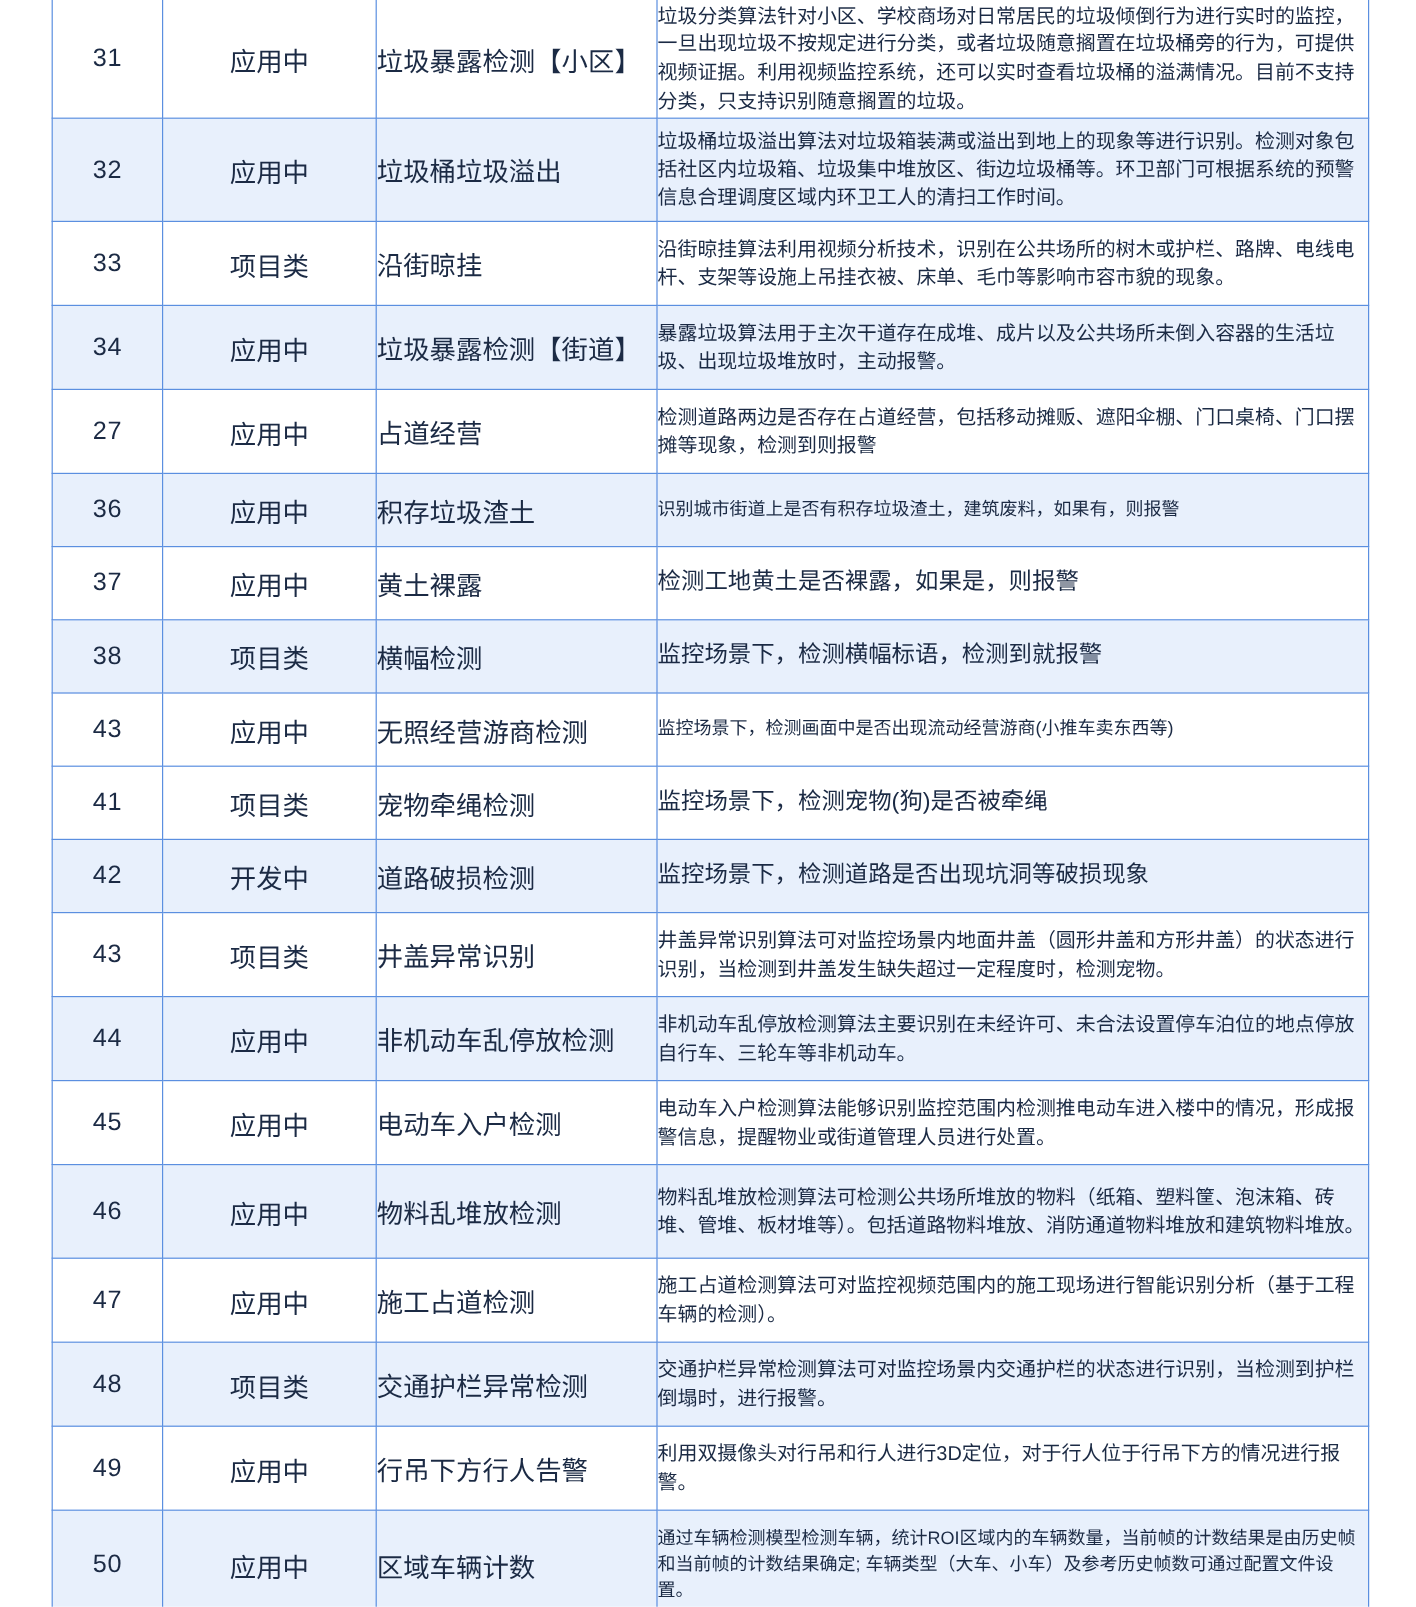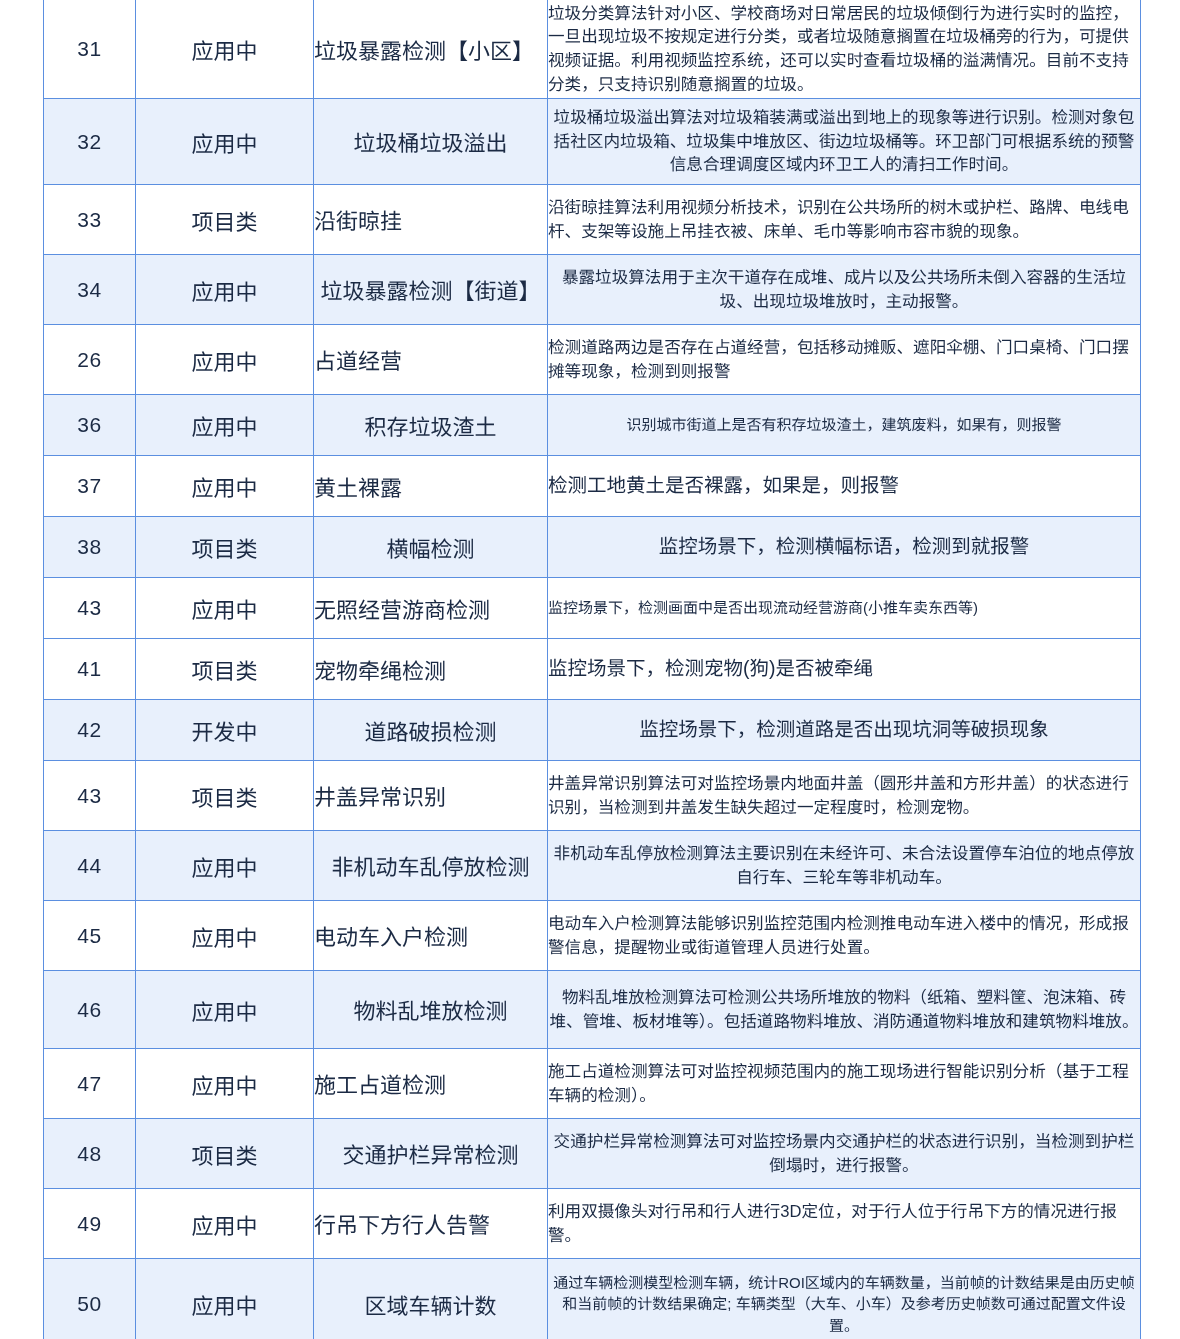--- a/index.html
+++ b/index.html
@@ -39,21 +39,20 @@
 
   table.algo-table td {
     border: 1px solid #5b8fe0;
     vertical-align: middle;
     background: #ffffff;
     padding: 0;
   }
 
   tr.alt td {
     background: #e8f0fc;
-    text-align: center;
   }
 
   td.cell-index {
     text-align: center;
     font-size: 21px;
     color: #1b2a44;
     letter-spacing: 0.5px;
   }
 
   td.cell-status {
@@ -123,21 +122,21 @@
           <td class="cell-name">沿街晾挂</td>
           <td class="cell-desc d-md">沿街晾挂算法利用视频分析技术，识别在公共场所的树木或护栏、路牌、电线电杆、支架等设施上吊挂衣被、床单、毛巾等影响市容市貌的现象。</td>
         </tr>
         <tr class="r-h4 alt">
           <td class="cell-index">34</td>
           <td class="cell-status">应用中</td>
           <td class="cell-name">垃圾暴露检测【街道】</td>
           <td class="cell-desc d-md">暴露垃圾算法用于主次干道存在成堆、成片以及公共场所未倒入容器的生活垃圾、出现垃圾堆放时，主动报警。</td>
         </tr>
         <tr class="r-h4">
-          <td class="cell-index">26</td>
+          <td class="cell-index">27</td>
           <td class="cell-status">应用中</td>
           <td class="cell-name">占道经营</td>
           <td class="cell-desc d-md">检测道路两边是否存在占道经营，包括移动摊贩、遮阳伞棚、门口桌椅、门口摆摊等现象，检测到则报警</td>
         </tr>
         <tr class="r-h3 alt">
           <td class="cell-index">36</td>
           <td class="cell-status">应用中</td>
           <td class="cell-name">积存垃圾渣土</td>
           <td class="cell-desc d-sm">识别城市街道上是否有积存垃圾渣土，建筑废料，如果有，则报警</td>
         </tr>

